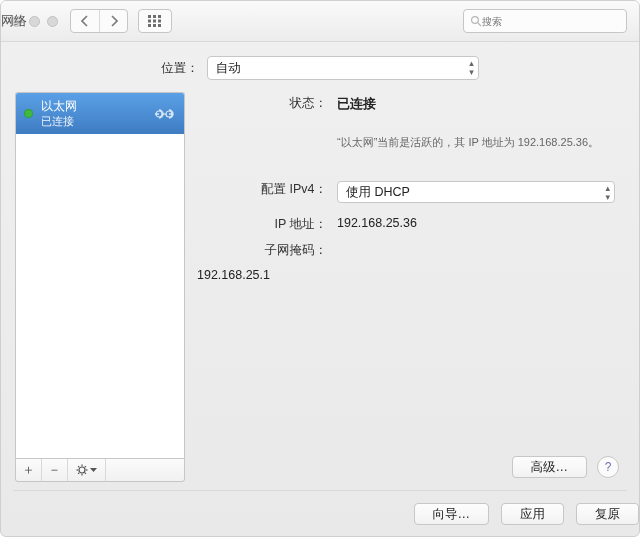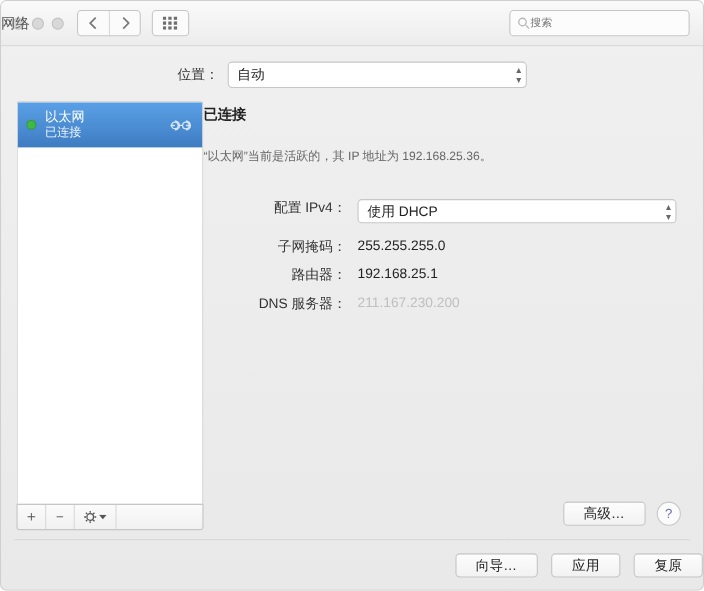--- a/index.html
+++ b/index.html
@@ -32,21 +32,21 @@
   .search input{flex:1 1 auto;border:none;background:transparent;font-size:10px;color:#8b5cf6;outline:none;padding:0}
   
   .loc-row{display:flex;align-items:center;justify-content:center;gap:8px;padding:14px 0 12px 0}
   .lbl{text-align:right;color:#333}
   .popup{position:relative;height:22px;border:1px solid var(--btn-border);border-radius:4px;background:#fff;display:flex;align-items:center;padding:0 22px 0 8px;min-width:200px}
   .popup::after{content:"";position:absolute;right:5px;top:4px;width:12px;height:14px;background:
     linear-gradient(#555,#555),linear-gradient(#555,#555);
     background-size:8px 1px,1px 8px;background-repeat:no-repeat;opacity:0}
   .popup .chev{position:absolute;right:4px;top:2px;color:#666;font-size:9px;line-height:9px;text-align:center}
   
-  .main{display:flex;gap:0;padding:0 14px 8px 14px;height:390px}
+  .main{display:flex;gap:12px;padding:0 14px 8px 14px;height:390px}
   .sidebar{width:170px;display:flex;flex-direction:column}
   .svc-list{flex:1 1 auto;border:1px solid var(--border);border-bottom:none;border-radius:3px 3px 0 0;background:#fff;overflow:auto}
   .svc-item{display:flex;align-items:center;gap:8px;padding:6px 8px;font-size:12px}
   .svc-item.sel{background:linear-gradient(#5aa0e6,#3f7cc2);color:#fff}
   .status-dot{width:9px;height:9px;border-radius:50%;background:#3fb93f;border:1px solid rgba(0,0,0,.15);box-sizing:border-box;flex:0 0 auto}
   .svc-text{flex:1 1 auto;line-height:14px}
   .svc-text small{display:block;font-size:11px;opacity:.9;margin-top:1px}
   .svc-icon{opacity:.85;flex:0 0 auto}
   .svc-toolbar{display:flex;border:1px solid var(--border);border-radius:0 0 3px 3px;background:linear-gradient(#fbfbfb,#f1f1f1);height:22px}
   .svc-toolbar button{width:26px;border:none;border-right:1px solid var(--border-light);background:transparent;padding:0;display:flex;align-items:center;justify-content:center;color:#555;cursor:default}
@@ -174,49 +174,48 @@
               </svg>
           </span>
         </button>
         <div class="spacer"></div>
       </div>
     </div>
 
     <div class="detail">
 
       <div class="kv status-block">
+        <div class="k">状态：</div>
         <div class="v">
           <strong>已连接</strong>
           <div class="status-note">“以太网”当前是活跃的，其 IP 地址为 192.168.25.36。</div>
         </div>
       </div>
 
       <div style="height:18px"></div>
 
       <div class="kv">
         <div class="k">配置 IPv4：</div>
         <div class="v">
           <div class="popup full">
             <span>使用 DHCP</span>
             <span class="chev">▴<br>▾</span>
           </div>
         </div>
       </div>
 
       <div class="kv tight">
+        <div class="k">IP 地址：</div>
+        <div class="v readonly">192.168.25.36</div>
+      </div>
+      <div class="kv tight">
         <div class="k">子网掩码：</div>
-        <div class="v readonly">255.255.255.0</div>
-      </div>
-      <div class="kv tight">
-        <div class="k">路由器：</div>
+      </div>
+      <div class="kv tight">
         <div class="v readonly">192.168.25.1</div>
-      </div>
-      <div class="kv tight">
-        <div class="k">DNS 服务器：</div>
-        <div class="v readonly grey">211.167.230.200</div>
       </div>
       <div class="kv tight">
         <div class="v readonly"></div>
       </div>
 
       <div class="adv-row">
         <button class="btn">高级…</button>
         <div class="help">
           <span>?</span>
         </div>

